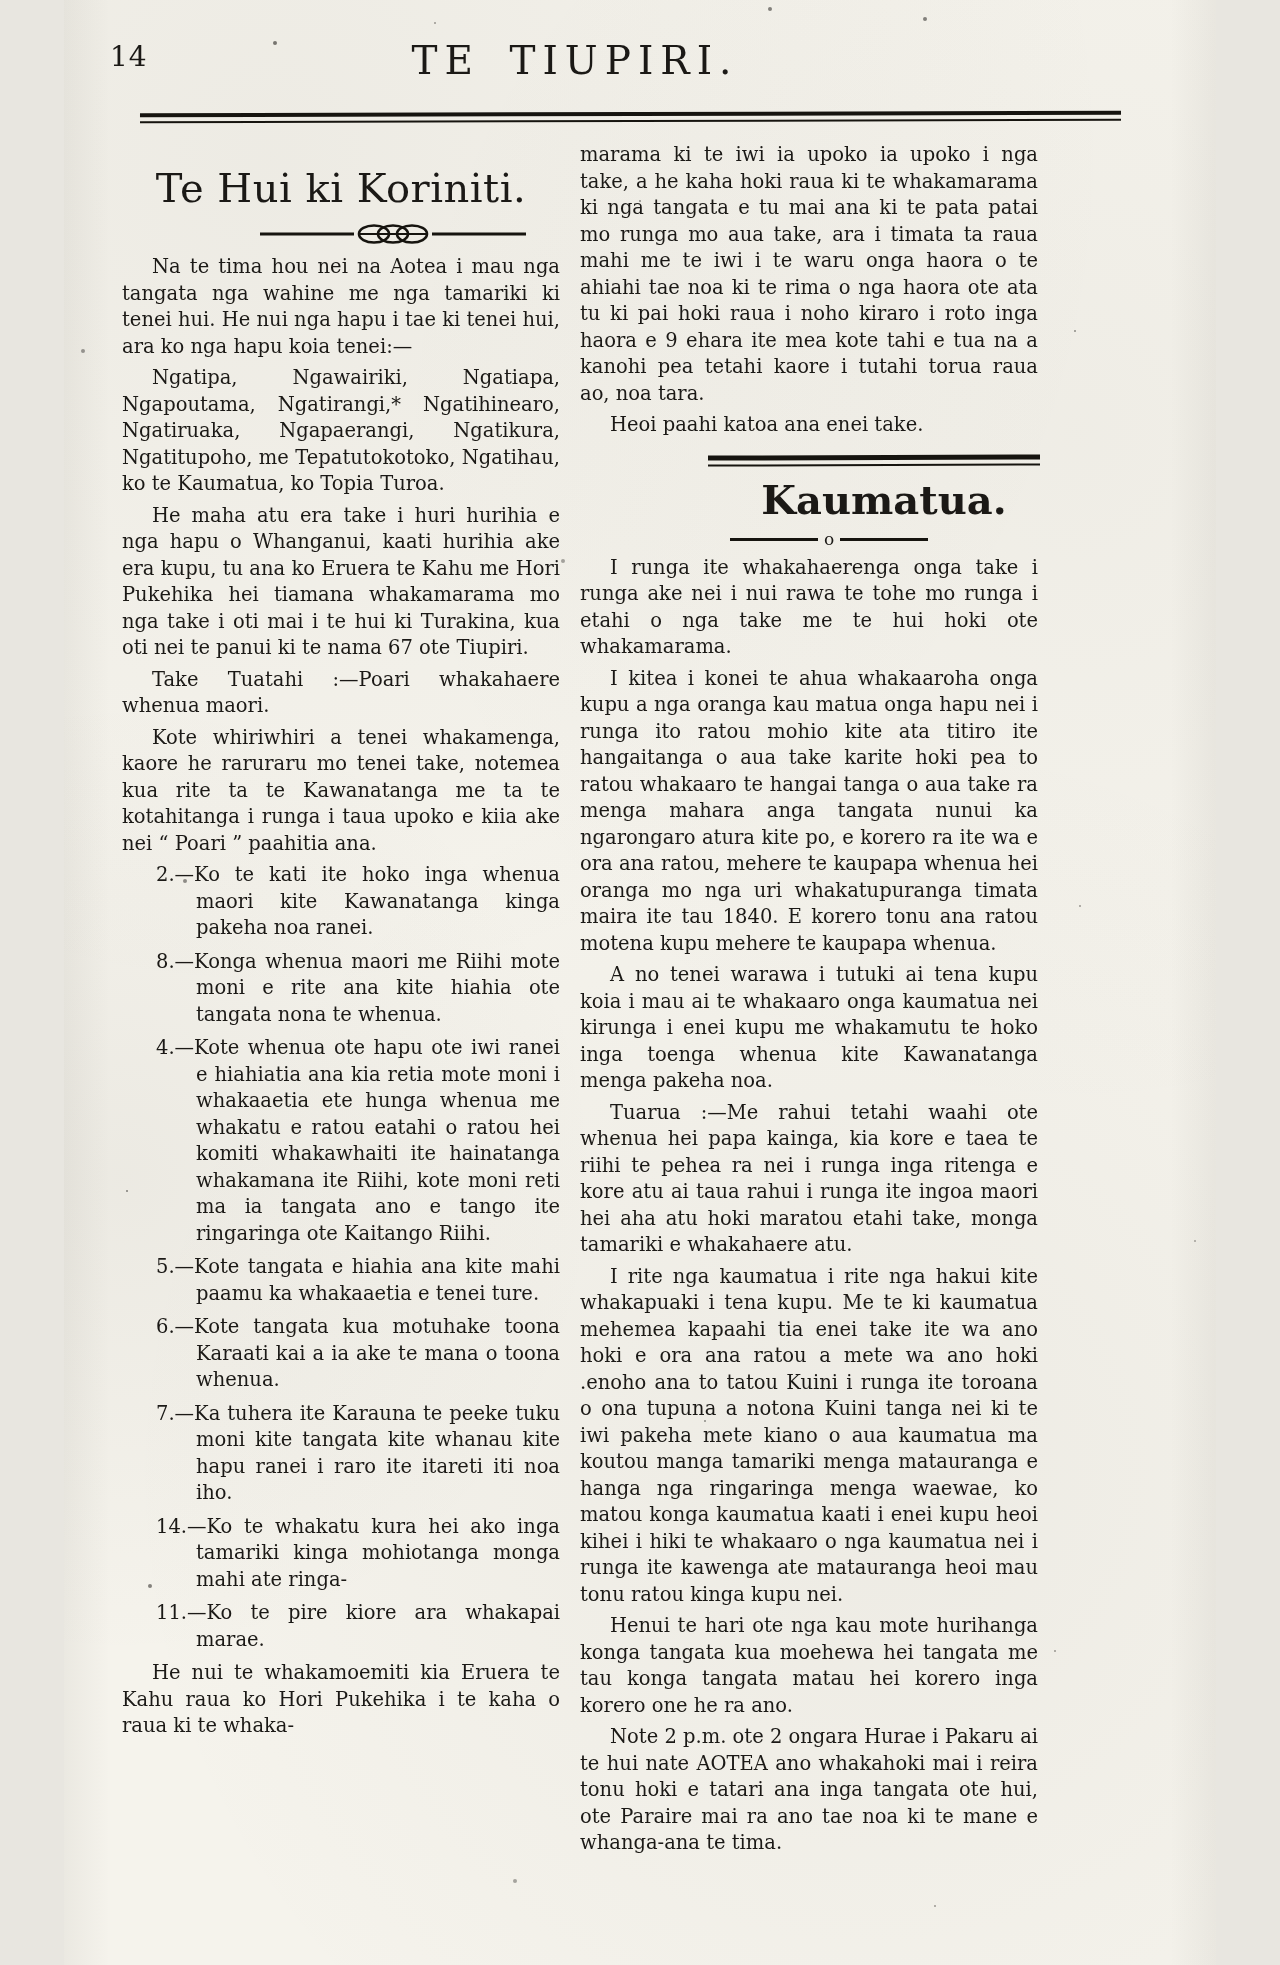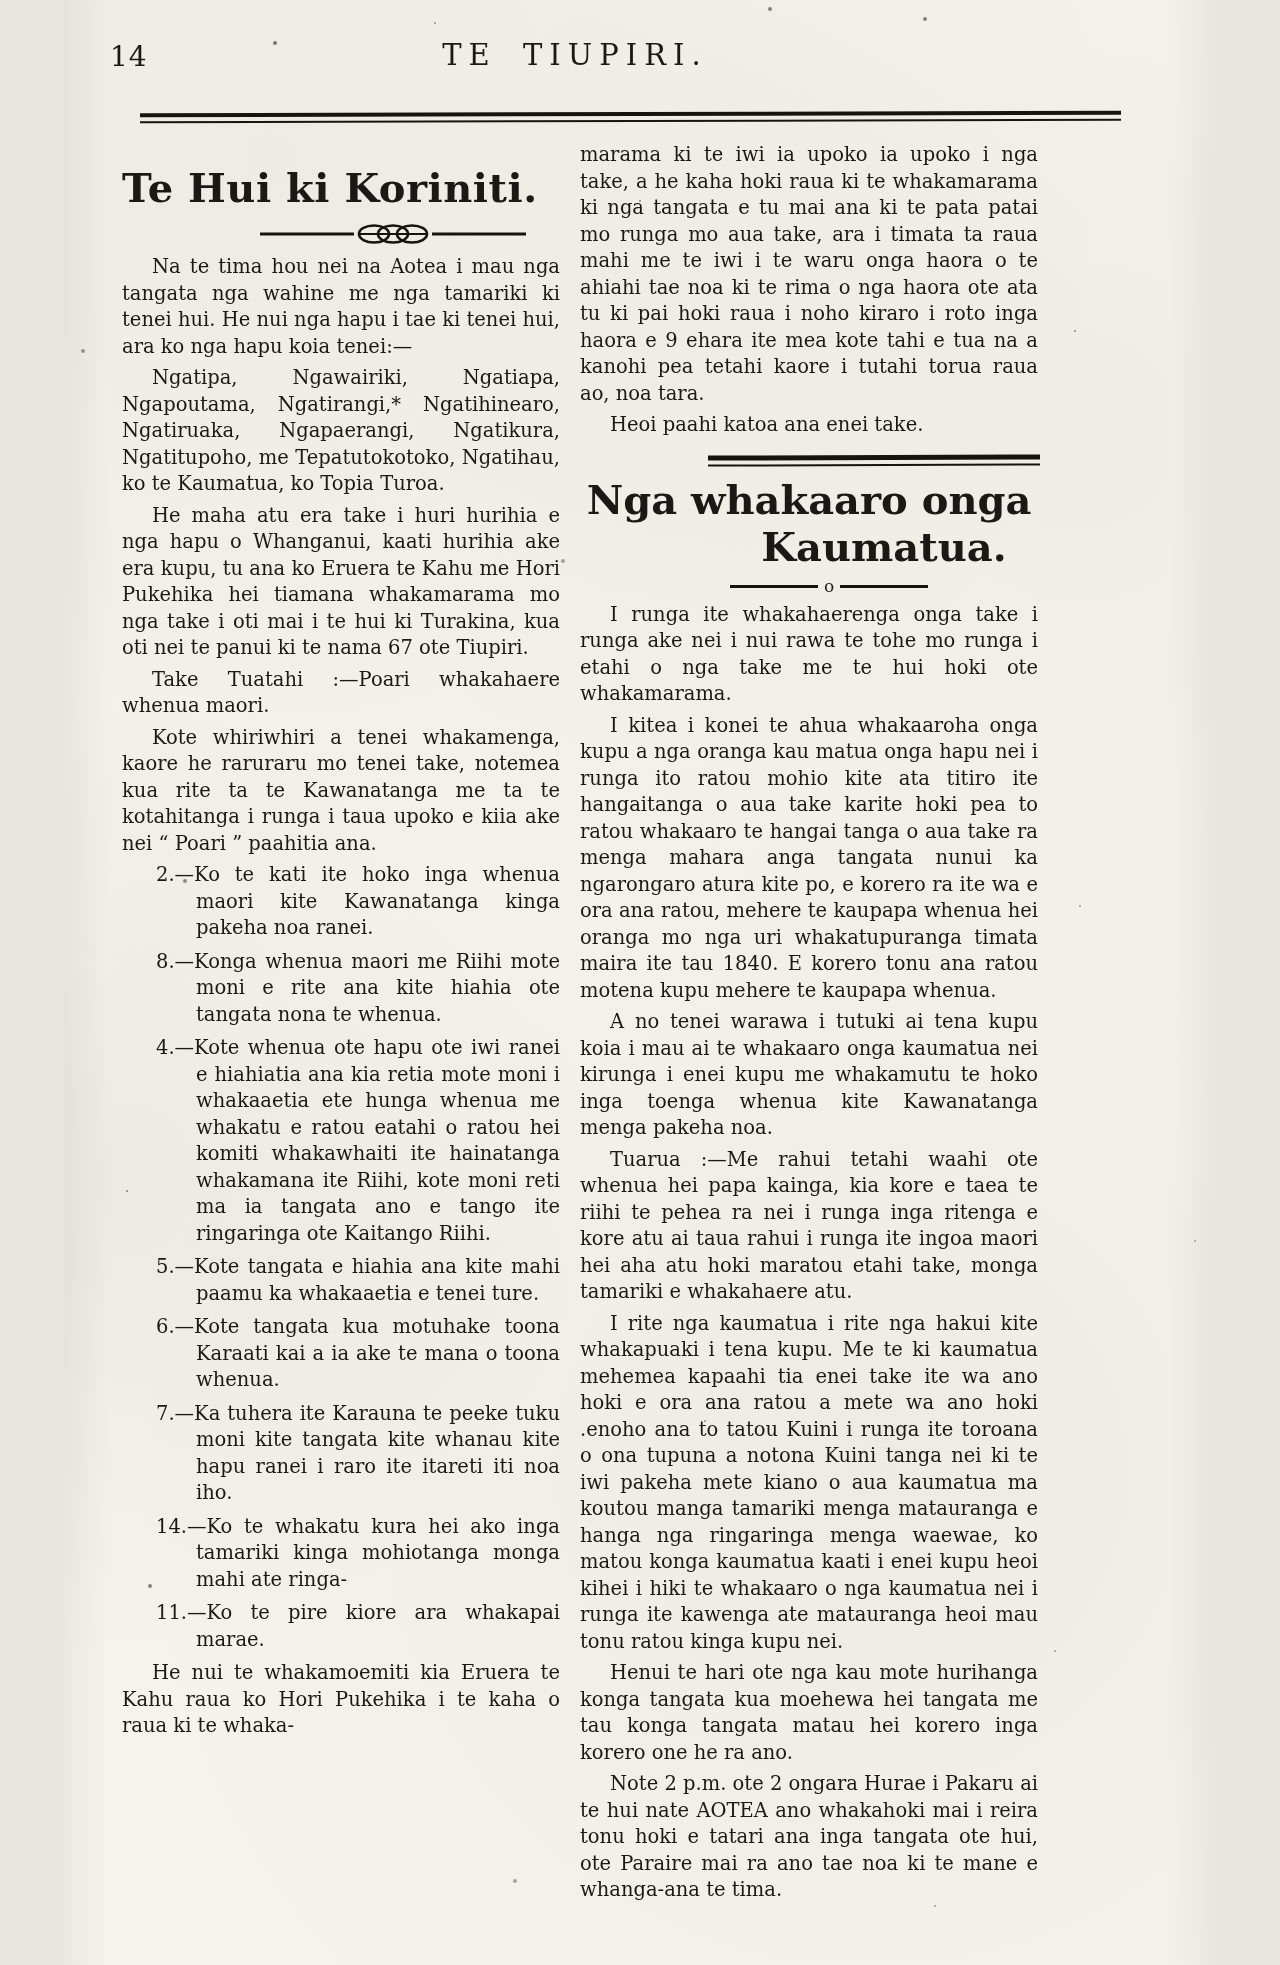--- a/index.html
+++ b/index.html
@@ -39,42 +39,42 @@
     padding:36px 0 0 0;
     height:76px;
   }
   .page-number{
     position:absolute;left:46px;top:40px;
     font-size:28px;letter-spacing:1px;
   }
   .masthead{
     position:absolute;left:0;right:130px;top:38px;
     text-align:center;
-    font-size:29px;letter-spacing:7px;word-spacing:10px;
+    font-size:39px;letter-spacing:7px;word-spacing:10px;
     font-weight:normal;margin:0;
   }
   .rule-double{
     margin:0 95px 0 76px;
     border-top:4px solid #16140f;
     border-bottom:2px solid #16140f;
     height:4px;
     transform:rotate(-0.15deg);
   }
   .columns{
     display:flex;
     padding-left:58px;
     gap:20px;
     margin-top:14px;
   }
   .col{font-size:19.5px;line-height:26.5px;text-align:justify;}
   .col-left{width:438px;}
   .col-right{width:458px;padding-top:6px;}
   .article-title{
-    font-size:40px;line-height:1.1;font-weight:bold;
-    text-align:left;margin:30px 0 6px 0;letter-spacing:0.5px;
+    font-size:40px;line-height:1.1;font-weight:normal;
+    text-align:center;margin:30px 0 6px 0;letter-spacing:0.5px;
   }
   .knot-divider{display:block;margin:10px auto 6px auto;transform:translateX(52px);}
   .dateline{
     text-align:right;padding-right:26px;font-weight:bold;
     font-size:20px;margin:10px 0 12px 0;
   }
   .col p{margin:0 0 5px 0;}
   .col p.ind{text-indent:30px;}
   ul.take-list{list-style:none;margin:4px 0 5px 0;padding:0 0 0 74px;}
   ul.take-list li{
@@ -147,21 +147,20 @@
       <p class="ind">He nui te whakamoemiti kia Eruera te Kahu raua ko Hori Pukehika i te kaha o raua ki te whaka-</p>
     </div>
 
     <div class="col col-right">
       <p>marama ki te iwi ia upoko ia upoko i nga take, a he kaha hoki raua ki te whakamarama ki nga tangata e tu mai ana ki te pata patai mo runga mo aua take, ara i timata ta raua mahi me te iwi i te waru onga haora o te ahiahi tae noa ki te rima o nga haora ote ata tu ki pai hoki raua i noho kiraro i roto inga haora e 9 ehara ite mea kote tahi e tua na a kanohi pea tetahi kaore i tutahi torua raua ao, noa tara.</p>
       <p class="ind">Heoi paahi katoa ana enei take.</p>
 
       <div class="article2-rule"></div>
 
       <h2 class="article2-title">
-        <span class="l1">Nga whakaaro onga</span>
         <span class="l2">Kaumatua.</span>
       </h2>
 
       <div class="o-divider">
         <span class="bar"></span>
         <span class="o">o</span>
         <span class="bar"></span>
       </div>
 
       <p class="ind">I runga ite whakahaerenga onga take i runga ake nei i nui rawa te tohe mo runga i etahi o nga take me te hui hoki ote whakamarama.</p>

